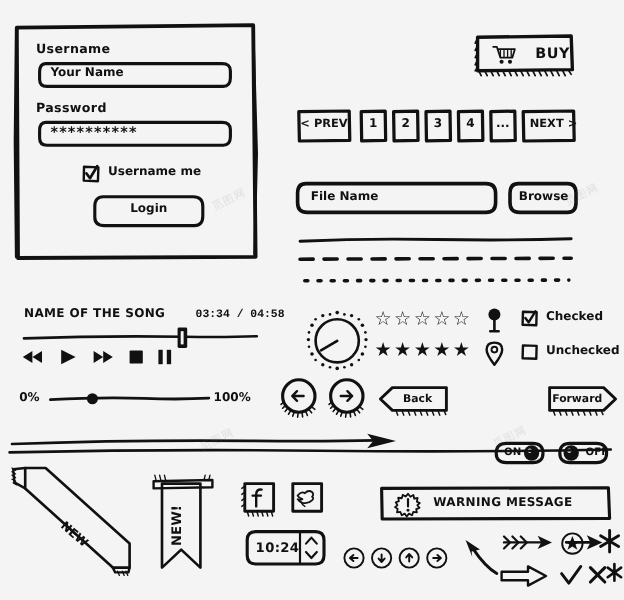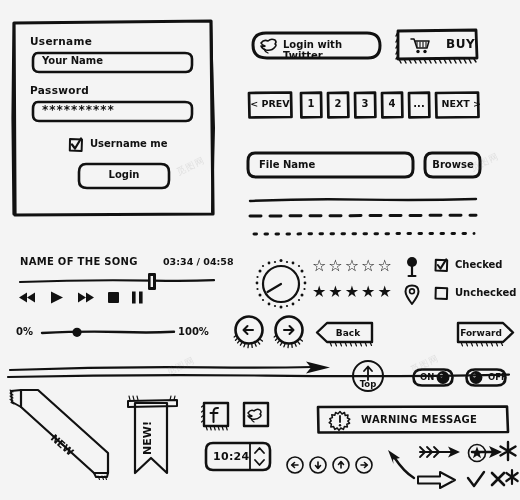--- a/index.html
+++ b/index.html
@@ -62,32 +62,20 @@
     <div class="abs" style="left:82px;top:120px;font-size:10px;font-weight:bold;">Username me</div>
 
     <div class="abs" style="left:68px;top:143px;">
       <svg width="96" height="30" viewBox="0 0 96 30">
         <path class="ink" stroke-width="2.6" d="M10,3 Q3,3 3,11 L3,20 Q3,27 11,27 L86,27 Q93,27 93,19 L93,11 Q93,3 85,3 Z"></path>
       </svg>
       <div class="abs" style="left:0;top:8px;width:96px;text-align:center;font-size:10px;font-weight:bold;">Login</div>
     </div>
   </div>
 
-  <div class="abs" style="left:250px;top:30px;">
-    <svg width="133" height="31" viewBox="0 0 133 31">
-      <path class="ink" stroke-width="3" d="M16,3 Q3,3 3,15 Q3,28 17,28 L118,28 Q130,28 130,15.5 Q130,3 117,3 Z"></path>
-    </svg>
-    <div class="abs" style="left:9px;top:6px;">
-      <svg width="20" height="18" viewBox="0 0 20 18">
-        <path class="ink" stroke-width="1.6" d="M2,7 Q5,3 9,5 Q12,2 16,4 Q18,6 16,8 Q18,9 16,11 Q13,15 7,14 Q3,13 2,10 Q4,11 6,10 Q3,9 2,7 Z"></path>
-        <path class="ink" stroke-width="1.3" d="M5,13 Q6,16 9,17"></path>
-      </svg>
-    </div>
-    <div class="abs" style="left:33px;top:9px;font-size:10px;font-weight:bold;">Login with Twitter</div>
-  </div>
 
   <div class="abs" style="left:394px;top:27px;">
     <svg width="87" height="38" viewBox="0 0 87 38">
       <path class="ink" stroke-width="2.8" d="M4,4 L82,3 L83,31 L4,32 Z"></path>
       <path class="ink" stroke-width="1.4" d="M5,32 l2,4 M10,32 l2,4 M15,32 l2,4 M20,32 l2,4 M25,32 l2,4 M30,32 l2,4
            M35,32 l2,4 M40,32 l2,4 M45,32 l2,4 M50,32 l2,4 M55,32 l2,4 M60,32 l2,4
            M65,32 l2,4 M70,32 l2,4 M75,32 l2,4 M80,32 l2,3"></path>
       <path class="ink" stroke-width="1.4" d="M4,5 l-2,4 M4,11 l-2,4 M4,17 l-2,4 M4,23 l-2,4 M4,29 l-2,3"></path>
     </svg>
     <div class="abs" style="left:16px;top:10px;">
@@ -171,21 +159,21 @@
       <path class="ink" stroke-width="3" stroke-dasharray="11 9" d="M2,4 L228,3.2"></path>
     </svg>
   </div>
   <div class="abs" style="left:252px;top:230px;">
     <svg width="225" height="8" viewBox="0 0 225 8">
       <path class="ink" stroke-width="3" stroke-dasharray="2.5 8.5" d="M2,4 L222,3.4"></path>
     </svg>
   </div>
 
   <div class="abs" style="left:20px;top:256px;font-size:10px;font-weight:bold;letter-spacing:.3px;">NAME OF THE SONG</div>
-  <div class="abs" style="left:163px;top:256px;font-size:9.5px;font-weight:bold;">03:34 / 04:58</div>
+  <div class="abs" style="left:163px;top:256px;font-size:9.5px;font-weight:bold;font-family:Liberation Mono, monospace;">03:34 / 04:58</div>
 
   <div class="abs" style="left:18px;top:270px;">
     <svg width="200" height="22" viewBox="0 0 200 22">
       <path class="ink" stroke-width="2.2" d="M2,12 Q70,9.5 135,10.6 Q170,11.2 196,10.2"></path>
       <rect class="solid" x="130" y="3" width="8" height="17" rx="1.2"></rect>
       <rect x="132.6" y="6" width="2.4" height="11" fill="#f4f4f4"></rect>
     </svg>
   </div>
 
   <div class="abs" style="left:18px;top:288px;">
@@ -319,27 +307,20 @@
     <div class="abs" style="left:3px;top:8px;width:46px;text-align:center;font-size:9px;font-weight:bold;">Forward</div>
   </div>
 
   <div class="abs" style="left:8px;top:358px;">
     <svg width="330" height="20" viewBox="0 0 330 20">
       <path class="ink" stroke-width="2.2" d="M2,12 Q100,8.5 200,9.4 Q265,10 305,9"></path>
       <path class="solid" d="M298,3.5 L322,9.4 L298,15.5 L303,9.4 Z"></path>
     </svg>
   </div>
 
-  <div class="abs" style="left:350px;top:358px;">
-    <svg width="36" height="36" viewBox="0 0 36 36">
-      <circle class="ink" stroke-width="2" cx="18" cy="18" r="15"></circle>
-      <path class="ink" stroke-width="1.8" d="M18,22 L18,9 M14,13 L18,8.5 L22,13"></path>
-    </svg>
-    <div class="abs" style="left:0;top:21px;width:36px;text-align:center;font-size:8.5px;font-weight:bold;">Top</div>
-  </div>
 
   <div class="abs" style="left:411px;top:367px;">
     <svg width="44" height="21" viewBox="0 0 44 21">
       <path class="ink" stroke-width="2.6" d="M11,2.5 Q2.5,2.5 2.5,10.5 Q2.5,18.5 11,18.5 L33,18.5 Q41.5,18.5 41.5,10.5 Q41.5,2.5 33,2.5 Z"></path>
       <circle class="solid" cx="32" cy="10.5" r="6.4"></circle>
       <circle cx="30.4" cy="8.6" r="1.8" fill="#f4f4f4"></circle>
     </svg>
     <div class="abs" style="left:9px;top:5px;font-size:8.5px;font-weight:bold;">ON</div>
   </div>
 

